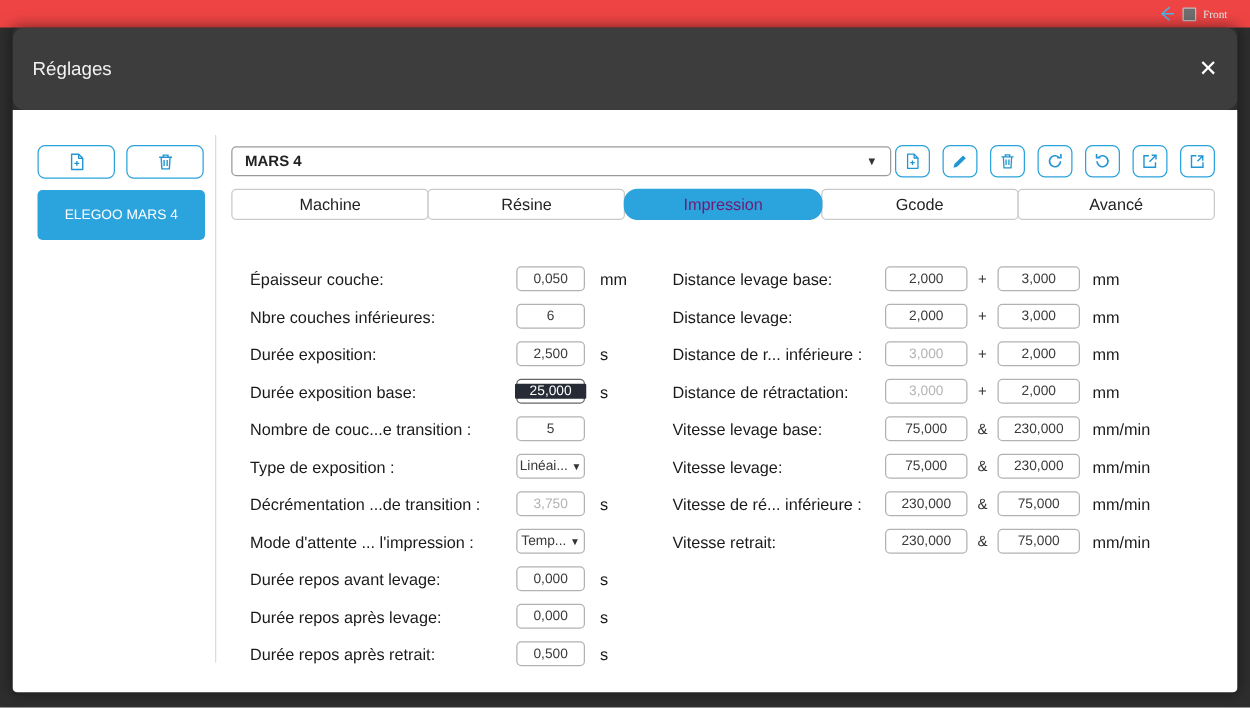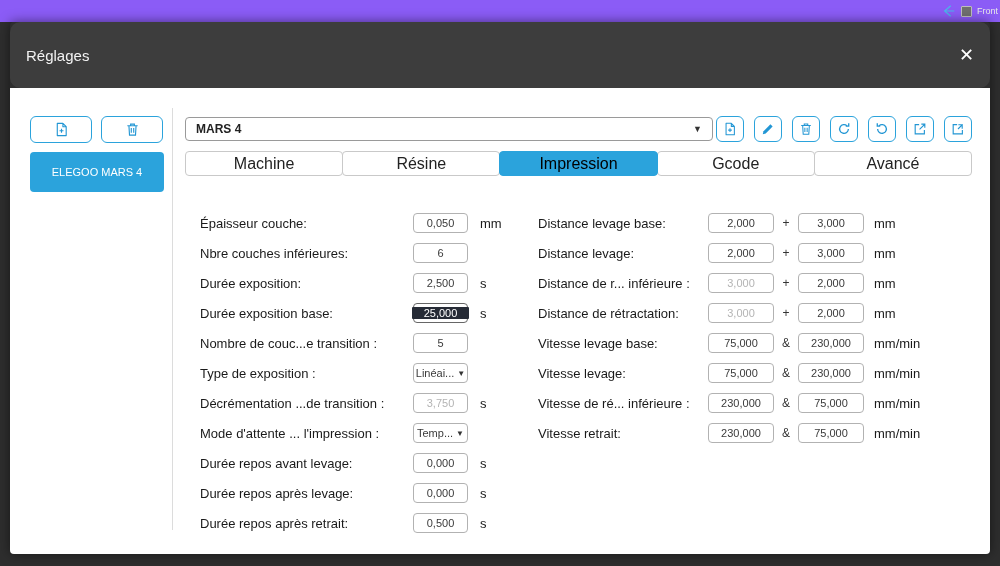--- a/index.html
+++ b/index.html
@@ -3,22 +3,22 @@
 <meta charset="utf-8">
 <style>
   html,body{margin:0;padding:0;}
   body{
     width:1000px;height:566px;overflow:hidden;position:relative;
     background:#2e2e2e;font-family:"Liberation Sans",sans-serif;
     -webkit-font-smoothing:antialiased;
   }
   
   .topstrip{
-    height:22px;background:#8b5cf6;display:flex;align-items:center;
-    justify-content:flex-end;gap:5px;padding-right:2px;
+    height:22px;background:#ef4444;display:flex;align-items:center;
+    justify-content:flex-end;gap:5px;padding-right:18px;font-family:Liberation Serif, serif;
   }
   .front-label{color:#e8e8e8;font-size:9px;}
   .mini-box{width:9px;height:9px;background:#6f6f6f;border:1px solid #bdbdbd;border-radius:1px;display:inline-block;}
   
   .dialog{
     position:absolute;left:10px;right:10px;top:22px;bottom:12px;
     display:flex;flex-direction:column;border-radius:4px;overflow:hidden;
     box-shadow:0 0 12px rgba(0,0,0,.5);
   }
   .titlebar{
@@ -51,24 +51,24 @@
     display:flex;align-items:center;justify-content:space-between;
     padding:0 10px;font-size:12px;font-weight:600;color:#222;cursor:pointer;background:#fff;
   }
   .dd-arrow{font-size:9px;color:#333;}
   .tool-icons{display:flex;gap:10px;margin-left:auto;}
   
   .tabs{display:flex;margin-top:9px;}
   .tab{
     flex:1;height:23px;border:1px solid #c9c9c9;border-radius:4px;margin-left:-1px;
     background:#fff;display:flex;align-items:center;justify-content:center;
-    font-size:16px;color:#222;cursor:pointer;position:relative;
+    font-size:13px;color:#222;cursor:pointer;position:relative;
   }
   .tab:first-child{margin-left:0;}
-  .tab.active{background:#2ba3dc;border-color:#2ba3dc;color:#000000;z-index:2;}
+  .tab.active{background:#2ba3dc;border-color:#2ba3dc;color:#701a75;z-index:2;border-radius:11px;}
   
   .form{display:flex;margin-top:32px;padding-left:15px;}
   .col{display:flex;flex-direction:column;}
   .col-left{width:338px;flex:none;}
   .col-right{flex:none;}
   .frow{display:flex;align-items:center;height:30px;}
   .flabel{width:213px;flex:none;font-size:13px;color:#1a1a1a;white-space:nowrap;overflow:hidden;}
   .flabel.r{width:170px;}
   .fbox{
     width:55px;height:20px;flex:none;box-sizing:border-box;background:#fff;

